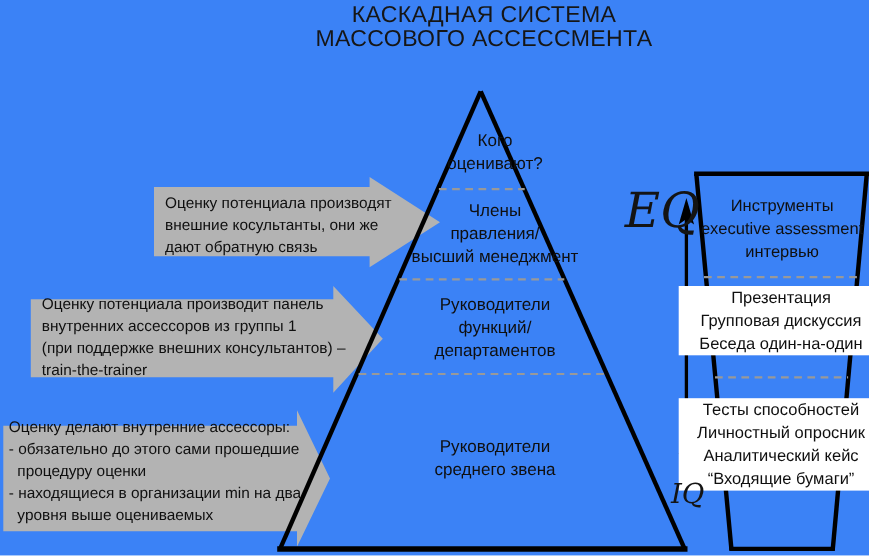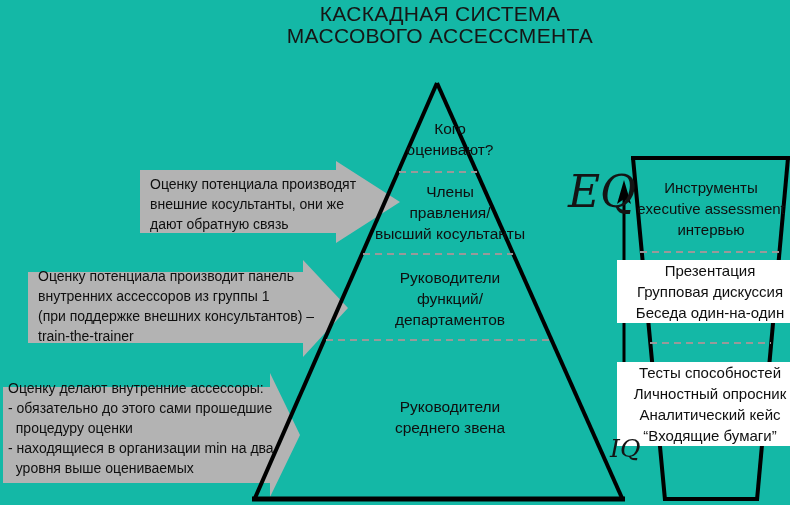--- a/index.html
+++ b/index.html
@@ -1,19 +1,19 @@
 <!DOCTYPE html>
 <html><head>
 <meta charset="utf-8">
 <style>
   html,body{margin:0;padding:0;background:#ffffff;}
   .stage{
     position:relative;
     width:790px;height:505px;
-    background:#14b8a6;
+    background:#3b82f6;
     font-family:"Liberation Sans", sans-serif;
     color:#111;
     overflow:hidden;
   }
   .txt{position:absolute; white-space:pre-wrap;}
   .title{
     left:230px; top:3px; width:420px;
     text-align:center;
     font-size:21px; line-height:22px;
     letter-spacing:0.3px;
@@ -99,21 +99,21 @@
   <div class="txt arrow-text arrow3-text">Оценку делают внутренние ассессоры:
 - обязательно до этого сами прошедшие
   процедуру оценки
 - находящиеся в организации min на два
   уровня выше оцениваемых</div>
 
   <div class="txt pyr-text pyr-question">Кого
 оценивают?</div>
   <div class="txt pyr-text pyr-level1">Члены
 правления/
-высший косультанты</div>
+высший менеджмент</div>
   <div class="txt pyr-text pyr-level2">Руководители
 функций/
 департаментов</div>
   <div class="txt pyr-text pyr-level3">Руководители
 среднего звена</div>
 
   <div class="txt funnel-text funnel-s1">Инструменты
 executive assessment
 интервью</div>
   <div class="txt funnel-text funnel-s2">Презентация

